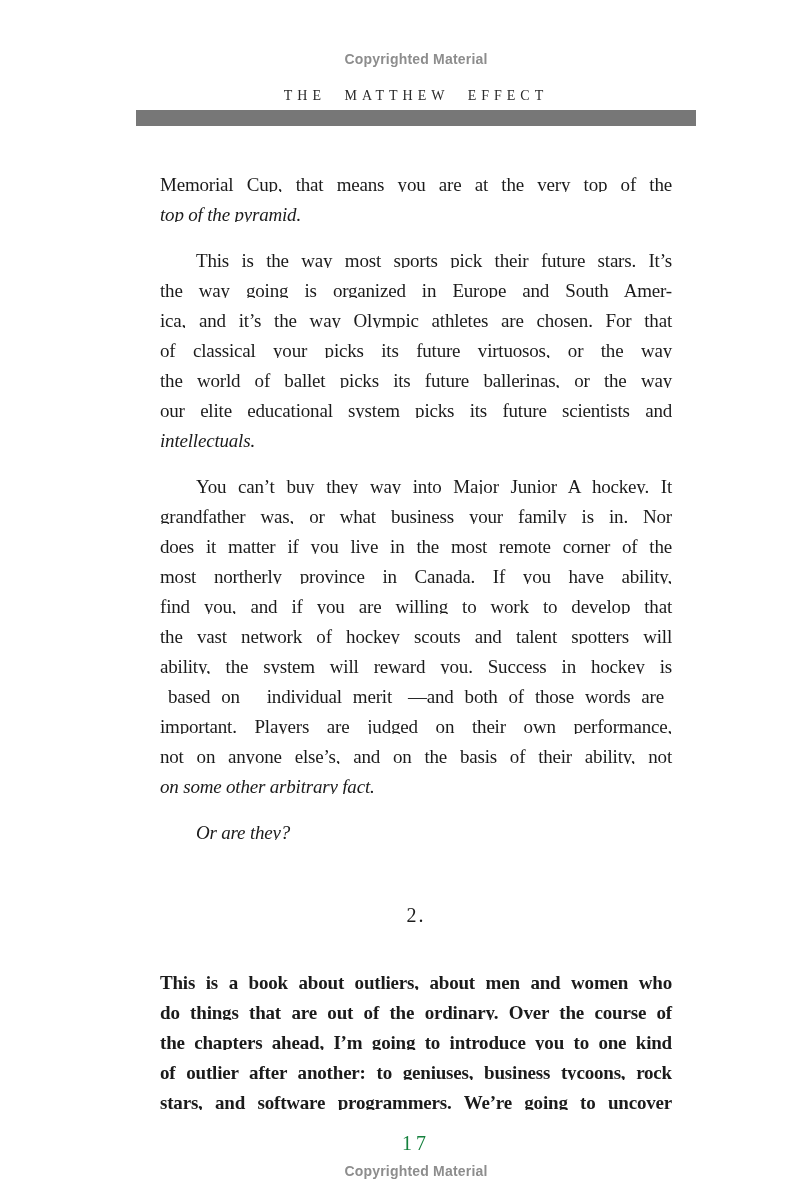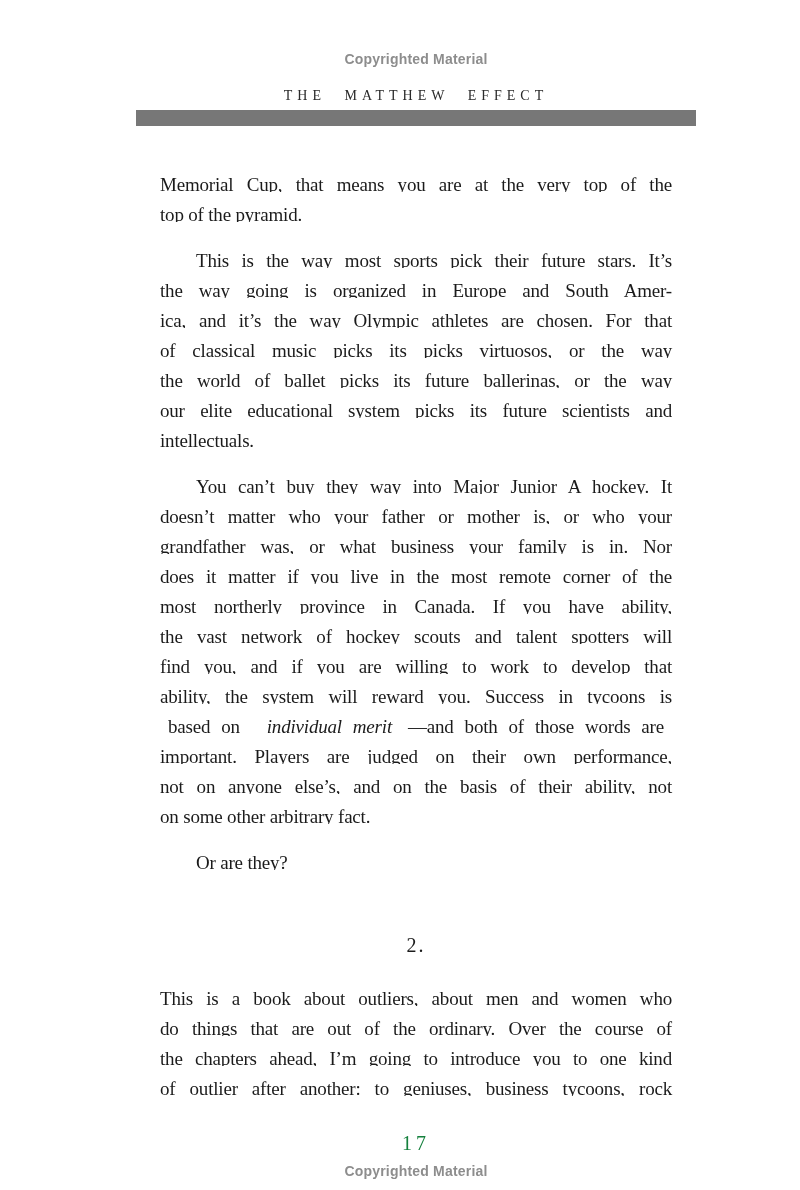--- a/index.html
+++ b/index.html
@@ -48,32 +48,32 @@
     font-size: 19px;
     line-height: 30px;
     letter-spacing: -0.01em;
   }
   .ln {
     height: 30px;
     overflow: hidden;
     text-align: justify;
     text-align-last: justify;
   }
-  .ln.end { text-align: left; text-align-last: left; }
+  .ln.end { text-align: left; text-align-last: left; font-style: italic; }
   .ind { text-indent: 36px; }
-  .it { font-style: italic; }
+  .it { }
   .section-number {
     margin-top: 44px;
     height: 30px;
     text-align: center;
     text-align-last: center;
     font-size: 20px;
     letter-spacing: 2px;
   }
-  .para-last { margin-top: 16px; }
+  .para-last { margin-top: 30px; font-weight: bold; }
   .page-number {
     position: absolute;
     top: 1108px; left: 0; width: 100%;
     text-align: center;
     font-size: 20px;
     letter-spacing: 4px;
     color: #15803d;
   }
 </style>
 </head>
@@ -91,52 +91,52 @@
 
     <div>
       <div class="ln">Memorial Cup, that means you are at the very top of the</div>
       <div class="ln end">top of the pyramid.</div>
     </div>
 
     <div>
       <div class="ln ind">This is the way most sports pick their future stars. It’s</div>
       <div class="ln">the way going is organized in Europe and South Amer-</div>
       <div class="ln">ica, and it’s the way Olympic athletes are chosen. For that</div>
-      <div class="ln">of classical music picks its picks virtuosos, or the way</div>
+      <div class="ln">of classical your picks its future virtuosos, or the way</div>
       <div class="ln">the world of ballet picks its future ballerinas, or the way</div>
       <div class="ln">our elite educational system picks its future scientists and</div>
       <div class="ln end">intellectuals.</div>
     </div>
 
     <div>
       <div class="ln ind">You can’t buy they way into Major Junior A hockey. It</div>
-      <div class="ln">doesn’t matter who your father or mother is, or who your</div>
       <div class="ln">grandfather was, or what business your family is in. Nor</div>
       <div class="ln">does it matter if you live in the most remote corner of the</div>
       <div class="ln">most northerly province in Canada. If you have ability,</div>
+      <div class="ln">find you, and if you are willing to work to develop that</div>
       <div class="ln">the vast network of hockey scouts and talent spotters will</div>
-      <div class="ln">find you, and if you are willing to work to develop that</div>
-      <div class="ln">ability, the system will reward you. Success in tycoons is</div>
+      <div class="ln">ability, the system will reward you. Success in hockey is</div>
       <div class="ln"><span>based on </span><span class="it">individual merit</span><span>—and both of those words are</span></div>
       <div class="ln">important. Players are judged on their own performance,</div>
       <div class="ln">not on anyone else’s, and on the basis of their ability, not</div>
       <div class="ln end">on some other arbitrary fact.</div>
     </div>
 
     <div>
       <div class="ln end ind">Or are they?</div>
     </div>
 
     <div class="section-number">2.</div>
 
     <div class="para-last">
       <div class="ln">This is a book about outliers, about men and women who</div>
       <div class="ln">do things that are out of the ordinary. Over the course of</div>
       <div class="ln">the chapters ahead, I’m going to introduce you to one kind</div>
       <div class="ln">of outlier after another: to geniuses, business tycoons, rock</div>
+      <div class="ln">stars, and software programmers. We’re going to uncover</div>
     </div>
 
   </div>
 
   <div class="page-number">17</div>
 
   <div class="watermark wm-bottom">Copyrighted Material</div>
 
 </div>
 

